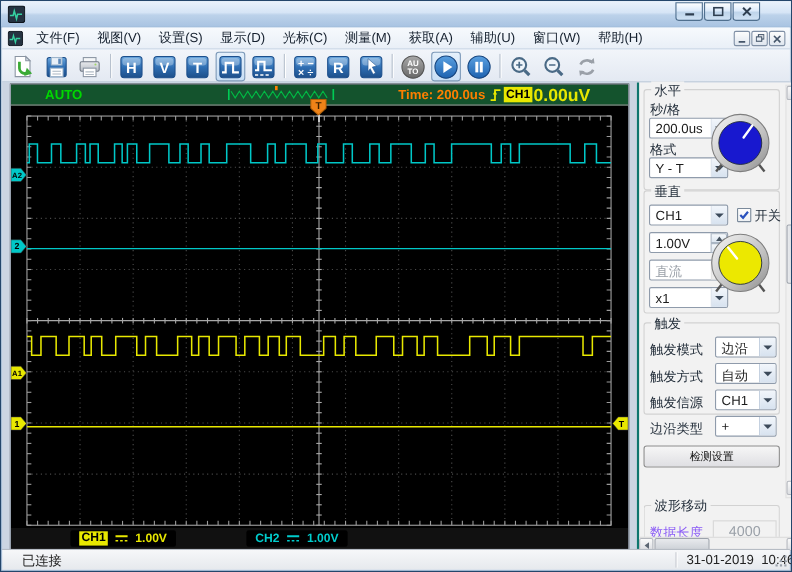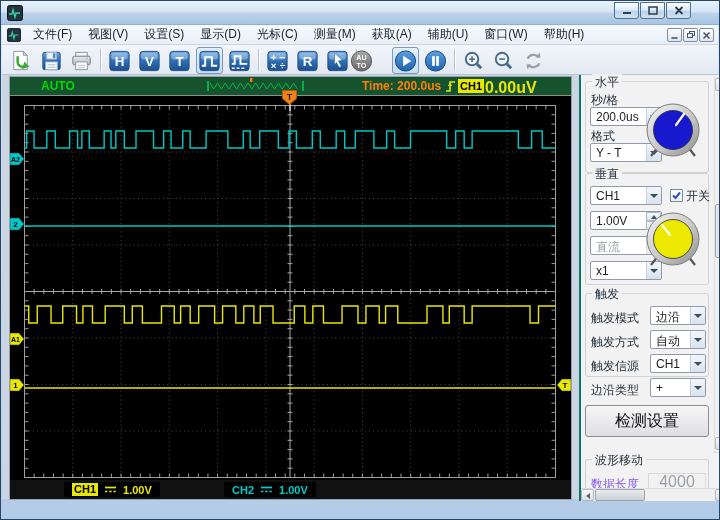--- a/index.html
+++ b/index.html
@@ -76,25 +76,25 @@
   .sel.disabled .sel-arrow{border-top-color:#a8a8a8;}
   .spin-btn{position:absolute;right:0;width:15px;height:9px;background:linear-gradient(#f6f9fc,#dce6f0);
     border:1px solid #aab6c4;}
   .spin-up{top:0;border-radius:0 2px 0 0;} .spin-dn{top:9px;border-radius:0 0 2px 0;}
   .tri-up{position:absolute;left:4px;top:2px;width:0;height:0;border-left:3px solid transparent;
     border-right:3px solid transparent;border-bottom:4px solid #45525f;}
   .tri-dn{position:absolute;left:4px;top:2px;width:0;height:0;border-left:3px solid transparent;
     border-right:3px solid transparent;border-top:4px solid #45525f;}
   .checkbox{position:absolute;width:13px;height:13px;background:linear-gradient(#fdfdfd,#eef1f4);
     border:1px solid #7b8a9b;border-radius:1px;}
-  .pbutton{position:absolute;left:4px;width:124px;height:32px;border:1px solid #8e8e8e;border-radius:3px;
+  .pbutton{position:absolute;left:4px;width:124px;height:20px;border:1px solid #8e8e8e;border-radius:3px;
     background:linear-gradient(#f6f6f6,#dfdfe3);display:flex;align-items:center;justify-content:center;
-    font-size:16px;color:#111;}
+    font-size:10px;color:#111;}
   .dis-input{position:absolute;background:#f2f2f2;border:1px solid #d8d8d8;color:#9aa0a8;
-    font-size:16px;display:flex;align-items:center;justify-content:center;}
+    font-size:13px;display:flex;align-items:center;justify-content:center;}
   
   .vscroll{position:absolute;left:133px;top:2px;width:14px;height:376px;background:#f0f0f0;
     border:1px solid #e0e0e0;}
   .scr-btn{position:absolute;width:12px;height:13px;border:1px solid #b5b8bf;border-radius:2px;
     background:linear-gradient(#fafafa,#dcdee2);}
   .scr-thumb{position:absolute;left:0;width:12px;border:1px solid #9ea4ad;border-radius:2px;
     background:linear-gradient(90deg,#e8eaed,#ccd0d6);}
   .hscroll{position:absolute;left:0;top:413px;width:148px;height:13px;background:#f0f0f0;
     border-top:1px solid #dcdcdc;}
   .hscr-btn{position:absolute;top:0;width:13px;height:12px;border:1px solid #b5b8bf;border-radius:2px;
@@ -295,21 +295,21 @@
         </svg>
       </div>
       <div class="tb-btn" style="left: 322px;">
         <svg width="26" height="26" viewBox="0 0 26 26">
           <rect x="3" y="3" width="20" height="20" rx="3" fill="url(#g-blue)" stroke="#1c4f8c"></rect>
           <rect x="4.5" y="4.5" width="17" height="7" rx="3" fill="rgba(255,255,255,0.3)"></rect>
           <polygon points="10,5 18,12 14,13 17,18.5 14.8,19.8 12,14.5 10,17" fill="#fff" stroke="#1d4f8c" stroke-width="0.5"></polygon>
         </svg>
       </div>
       <div class="tb-sep" style="left: 354px;"></div>
-      <div class="tb-btn" style="left: 346px; text-align: right;">
+      <div class="tb-btn" style="left: 360px; text-align: right;">
         <svg width="26" height="26" viewBox="0 0 26 26">
           <circle cx="13" cy="13" r="10.5" fill="url(#g-gray)" stroke="#555"></circle>
           <text x="13" y="11.5" text-anchor="middle" font-size="7.5" font-weight="bold" fill="#fff">AU</text>
           <text x="13" y="20" text-anchor="middle" font-size="7.5" font-weight="bold" fill="#fff">TO</text>
         </svg>
       </div>
       <div class="tb-btn selected" style="left: 390px;">
         <svg width="26" height="26" viewBox="0 0 26 26">
           <circle cx="13" cy="13" r="10.5" fill="url(#g-bluec)" stroke="#17457e"></circle>
           <polygon points="10.5,7.5 19,13 10.5,18.5" fill="#fff"></polygon>
@@ -861,13 +861,28 @@
           <span class="arr" style="left:4px;top:3px;border-top:3px solid transparent;border-bottom:3px solid transparent;border-right:4px solid #5c6672"></span>
         </div>
         <div class="hscr-thumb"></div>
         <div class="hscr-btn" style="left:134px">
           <span class="arr" style="left:5px;top:3px;border-top:3px solid transparent;border-bottom:3px solid transparent;border-left:4px solid #5c6672"></span>
         </div>
       </div>
     </div>
   </div>
 
+  <div class="statusbar">
+    <span class="sb-conn">已连接</span>
+    <div class="sb-sep"></div>
+    <span class="sb-date">31-01-2019  10:46</span>
+    <svg class="sb-grip" width="13" height="13" viewBox="0 0 13 13">
+      <g fill="#9aa2ac">
+          <rect x="9" y="9" width="2" height="2"></rect>
+          <rect x="9" y="5" width="2" height="2"></rect>
+          <rect x="5" y="9" width="2" height="2"></rect>
+          <rect x="9" y="1" width="2" height="2"></rect>
+          <rect x="5" y="5" width="2" height="2"></rect>
+          <rect x="1" y="9" width="2" height="2"></rect>
+        </g>
+    </svg>
+  </div>
 </div>
 
 </body></html>

